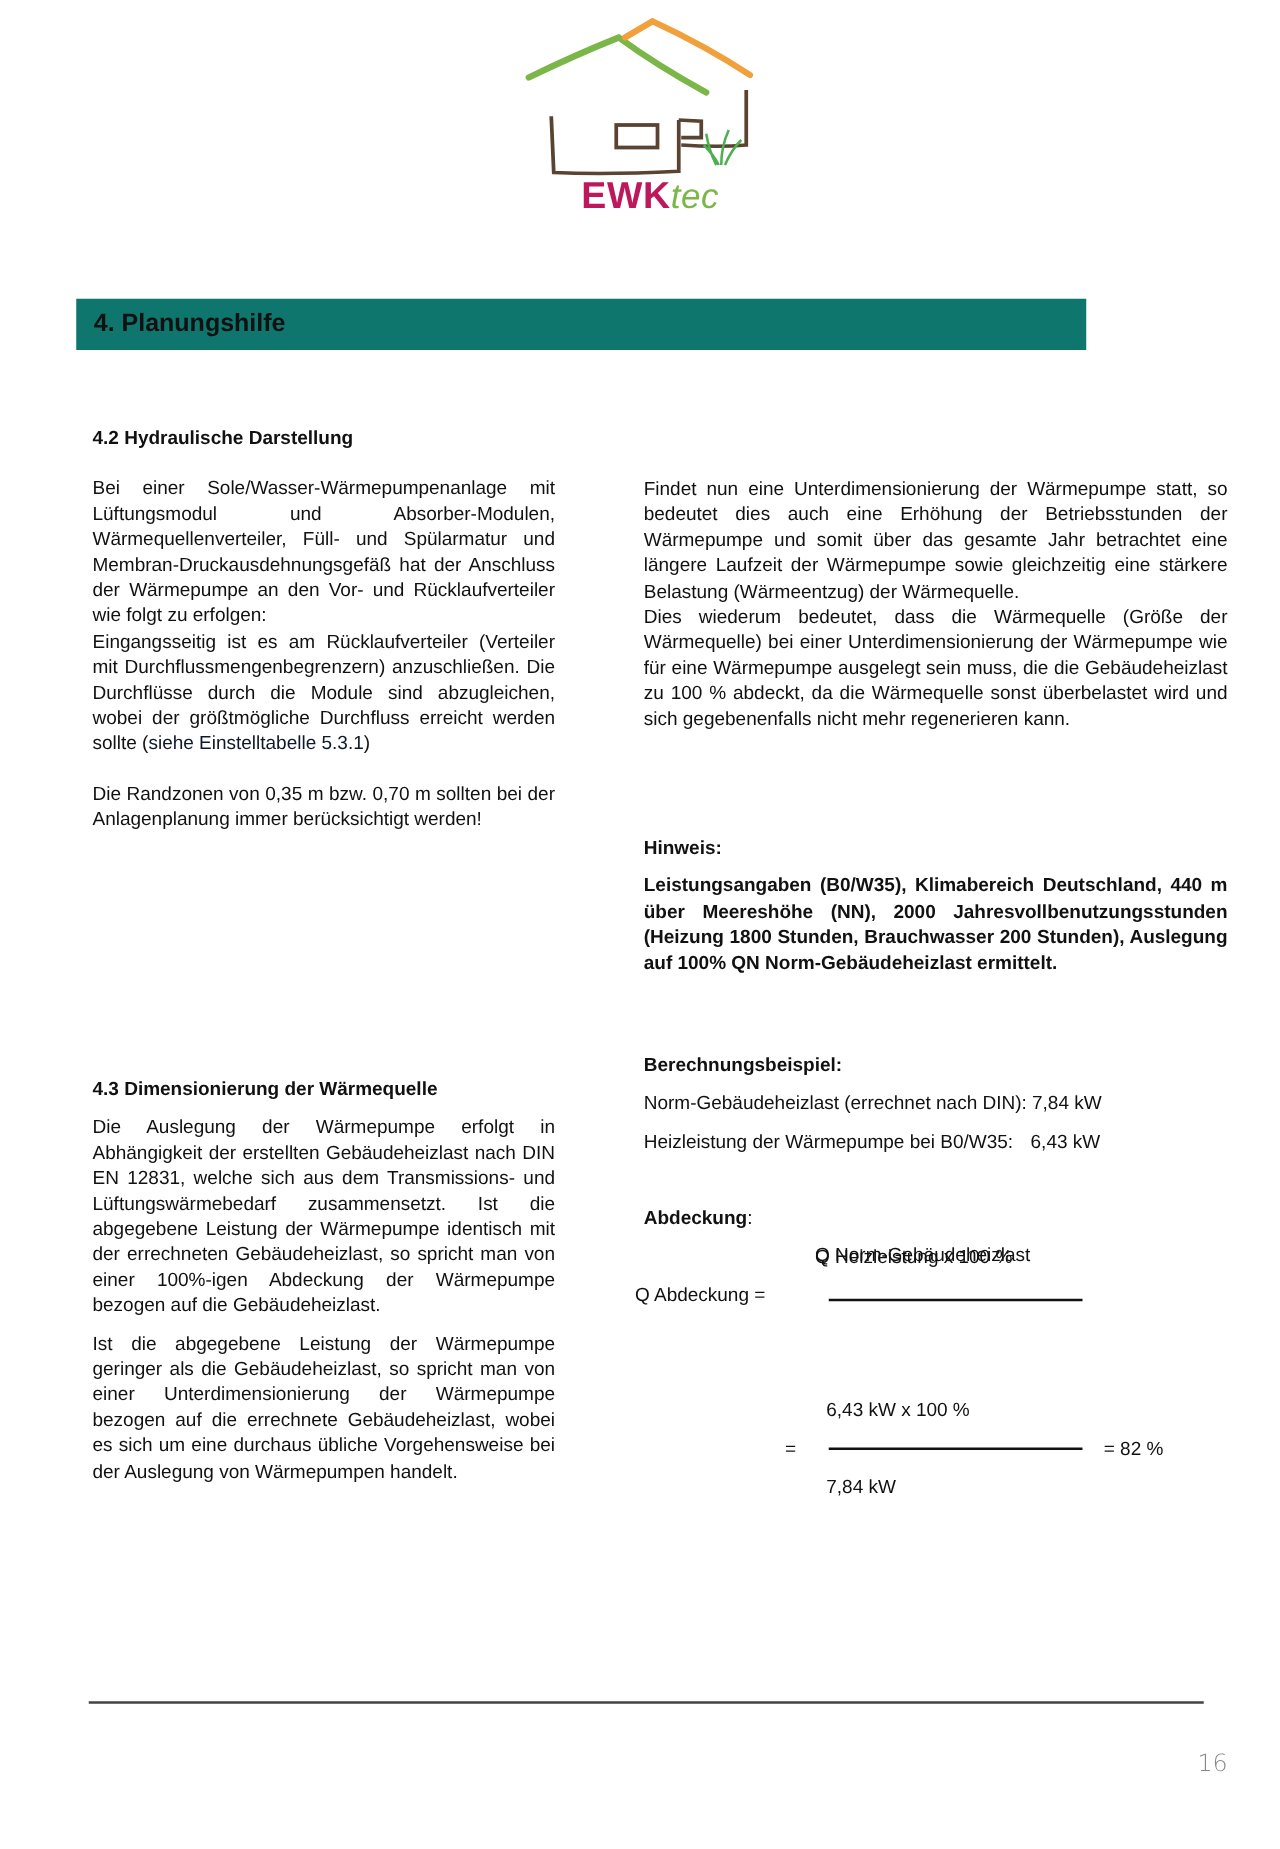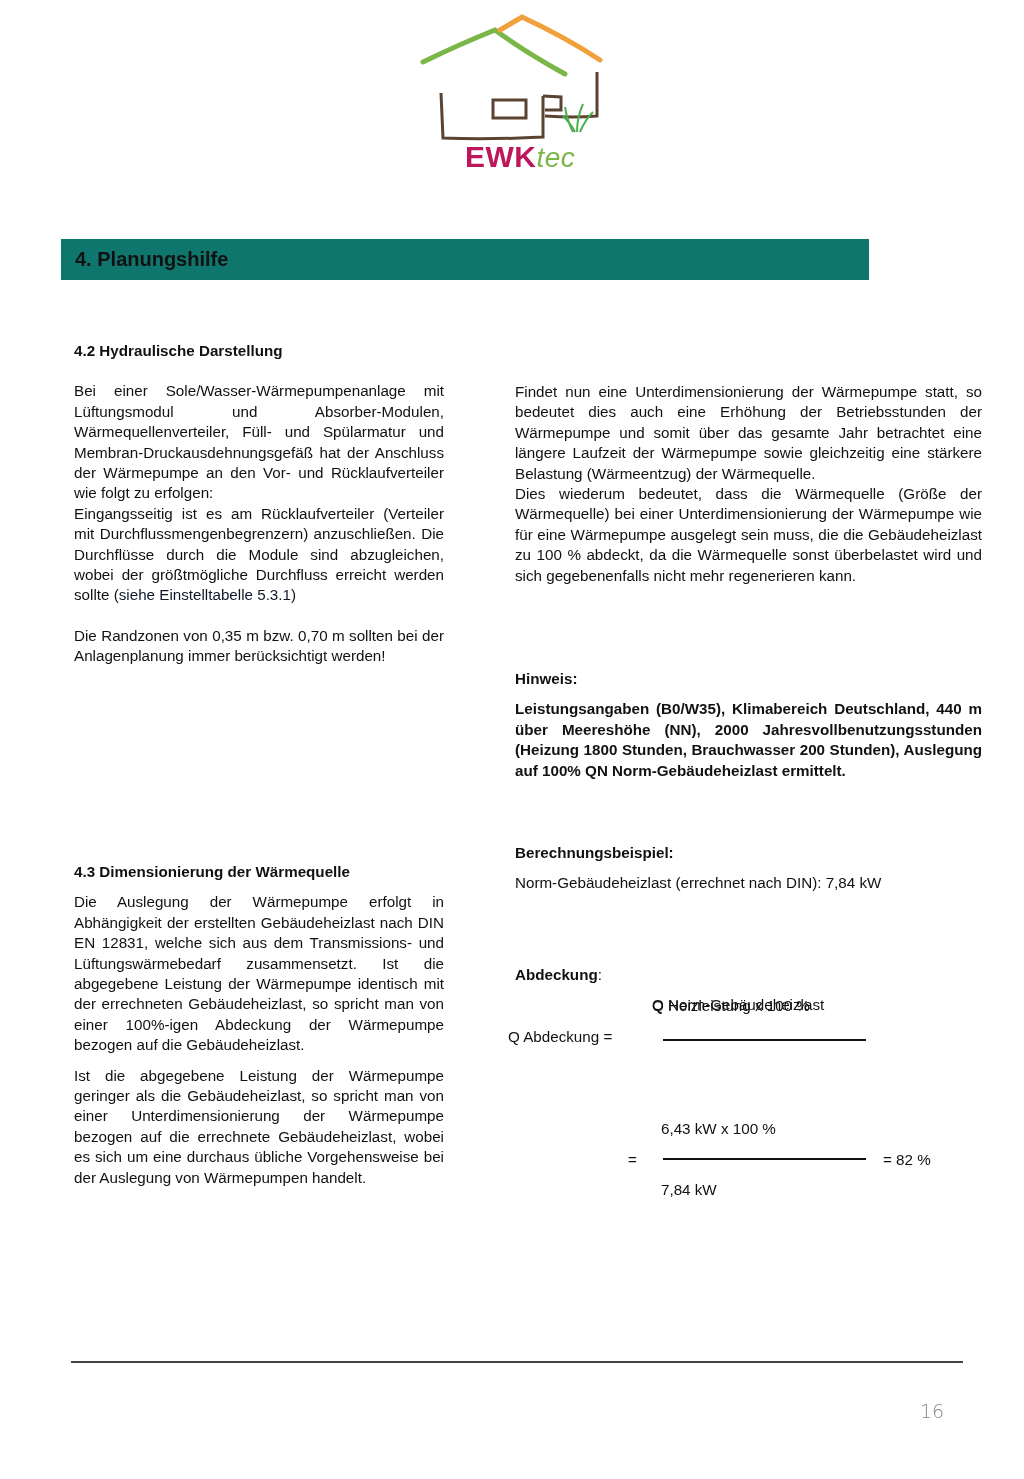--- a/index.html
+++ b/index.html
@@ -31,21 +31,21 @@
     .right { left: 515px; width: 467px; }
 
     h2 { margin: 0; font-size: 15.2px; font-weight: bold; }
     .red { color: #0f172a; }
     .bold { font-weight: bold; }
 
     .calc-row { position: absolute; font-size: 15.2px; white-space: nowrap; }
     .frac-line { position: absolute; height: 1.5px; background: #111; }
 
     .footer-line { position: absolute; left: 71px; top: 1361px; width: 892px; height: 2px; background: #444; }
-    .page-num { position: absolute; left: 920px; top: 1400px; font-size: 19px; color: #888; font-family: "DejaVu Sans", sans-serif; font-weight: 300; }
+    .page-num { position: absolute; left: 958px; top: 1400px; font-size: 19px; color: #888; font-family: "DejaVu Sans", sans-serif; font-weight: 300; }
   </style>
 </head>
 <body>
 
 <div class="logo">
   <svg viewBox="0 0 195 165">
 
     <path d="M8 50 Q45 32 80 18 Q110 40 150 62" fill="none" stroke="#7ab648" stroke-width="5" stroke-linecap="round"></path>
 
     <path d="M85 18 L107 5 Q150 25 185 48" fill="none" stroke="#f0a13c" stroke-width="5" stroke-linecap="round"></path>
@@ -86,20 +86,21 @@
 </div>
 
 <div class="col right" style="top:669px;">
   <p class="bold">Hinweis:</p>
   <p class="bold" style="margin-top:10px;">Leistungsangaben (B0/W35), Klimabereich Deutschland, 440 m über Meereshöhe (NN), 2000 Jahresvollbenutzungsstunden (Heizung 1800 Stunden, Brauchwasser 200 Stunden), Auslegung auf 100% QN Norm-Gebäudeheizlast ermittelt.</p>
 </div>
 
 <div class="col right" style="top:843px;">
   <p class="bold">Berechnungsbeispiel:</p>
   <p style="margin-top:10px;">Norm-Gebäudeheizlast (errechnet nach DIN): 7,84 kW</p>
+  <p style="margin-top:10px; white-space:nowrap;"><span>Heizleistung der Wärmepumpe bei B0/W35:</span><span style="display:inline-block;width:14px;"></span><span>6,43 kW</span></p>
 </div>
 
 <div class="calc-row" style="left:515px; top:966px;"><span class="bold">Abdeckung</span><span>:</span></div>
 
 <div class="calc-row" style="left:652px; top:997px;">Q Heizleistung x 100 %</div>
 <div class="calc-row" style="left:508px; top:1028px;">Q Abdeckung =</div>
 <div class="frac-line" style="left:663px; top:1039px; width:203px;"></div>
 <div class="calc-row" style="left:652px; top:996px;">Q Norm-Gebäudeheizlast</div>
 
 <div class="calc-row" style="left:661px; top:1120px;">6,43 kW x 100 %</div>

